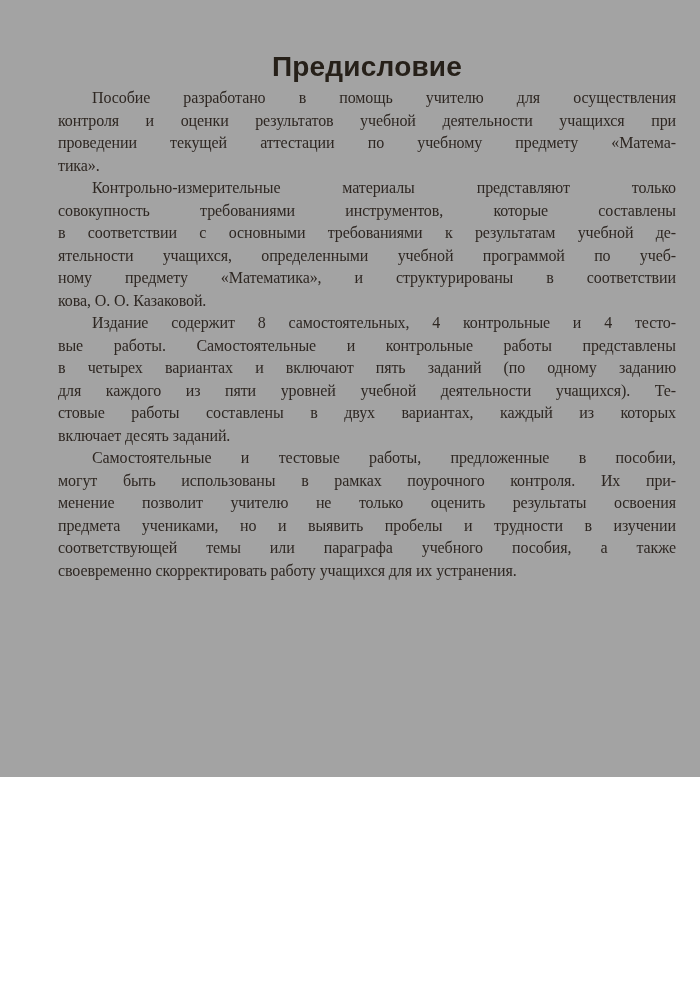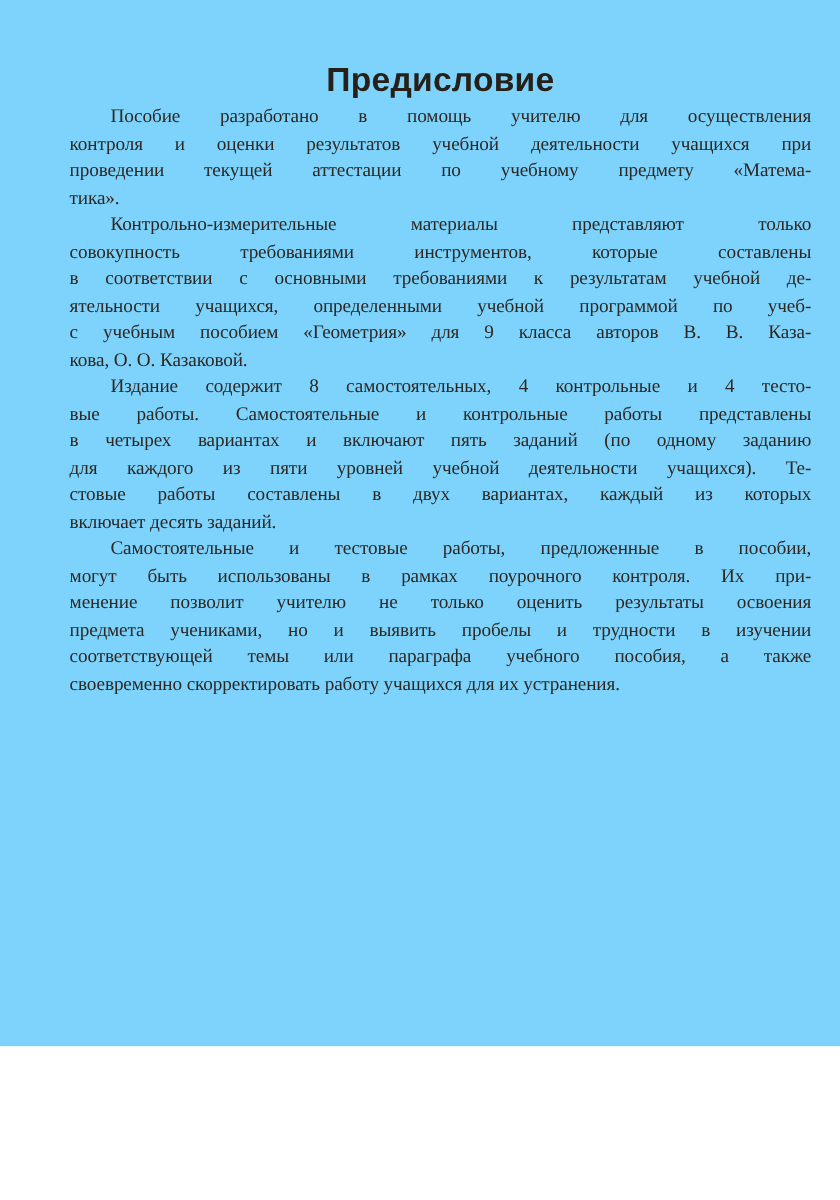--- a/index.html
+++ b/index.html
@@ -3,22 +3,22 @@
 <meta charset="utf-8">
 <style>
   html, body {
     margin: 0;
     padding: 0;
     background: #ffffff;
   }
   .page {
     position: relative;
     width: 700px;
-    height: 872px;
-    background: #7dd3fc;
+    height: 777px;
+    background: #a3a3a3;
     overflow: hidden;
     font-family: "Liberation Serif", "DejaVu Serif", serif;
   }
   .title {
     position: absolute;
     top: 50px;
     left: 58px;
     width: 618px;
     margin: 0;
     text-align: center;
@@ -77,21 +77,21 @@
         <div class="line first">Пособие разработано в помощь учителю для осуществления</div>
         <div class="line">контроля и оценки результатов учебной деятельности учащихся при</div>
         <div class="line">проведении текущей аттестации по учебному предмету «Матема-</div>
         <div class="line last">тика».</div>
       </div>
       <div class="paragraph">
         <div class="line first">Контрольно-измерительные материалы представляют только</div>
         <div class="line">совокупность требованиями инструментов, которые составлены</div>
         <div class="line">в соответствии с основными требованиями к результатам учебной де-</div>
         <div class="line">ятельности учащихся, определенными учебной программой по учеб-</div>
-        <div class="line">с учебным пособием «Геометрия» для 9 класса авторов В. В. Каза-</div>
+        <div class="line">ному предмету «Математика», и структурированы в соответствии</div>
         <div class="line last">кова, О. О. Казаковой.</div>
       </div>
       <div class="paragraph">
         <div class="line first">Издание содержит 8 самостоятельных, 4 контрольные и 4 тесто-</div>
         <div class="line">вые работы. Самостоятельные и контрольные работы представлены</div>
         <div class="line">в четырех вариантах и включают пять заданий (по одному заданию</div>
         <div class="line">для каждого из пяти уровней учебной деятельности учащихся). Те-</div>
         <div class="line">стовые работы составлены в двух вариантах, каждый из которых</div>
         <div class="line last">включает десять заданий.</div>
       </div>

